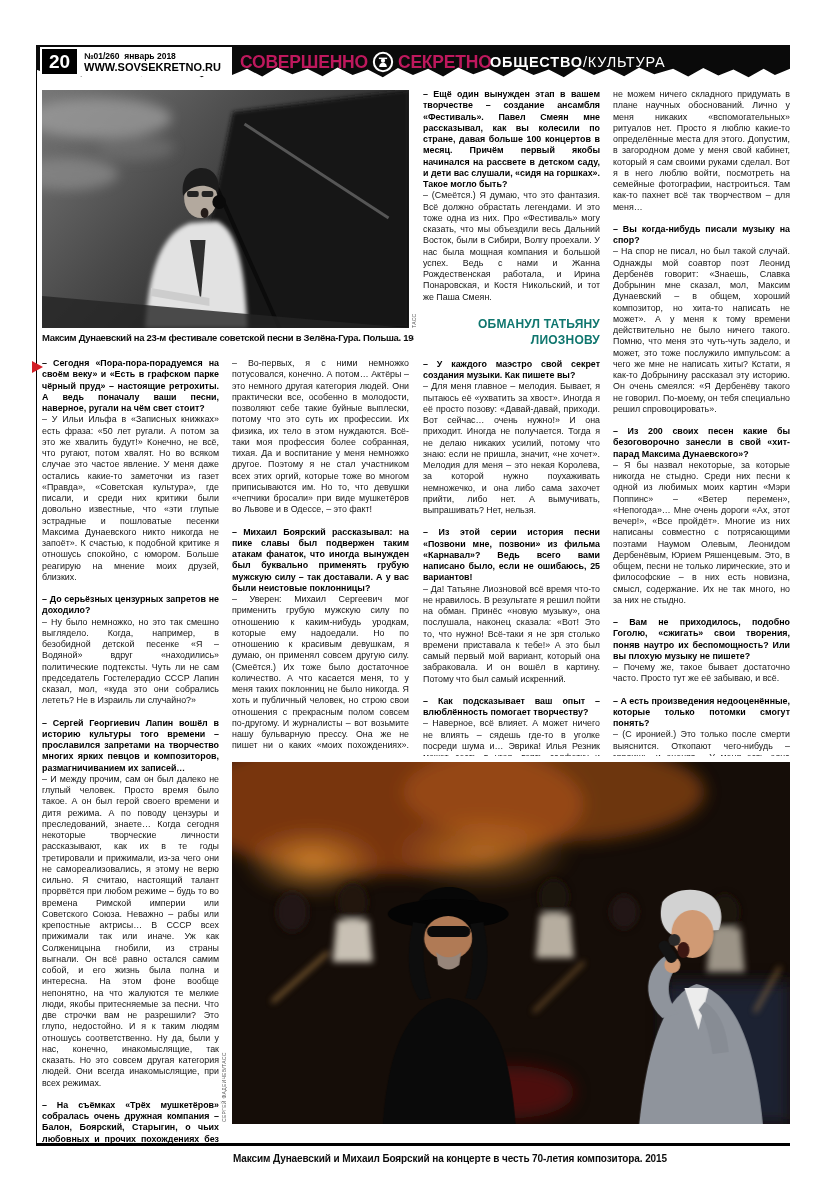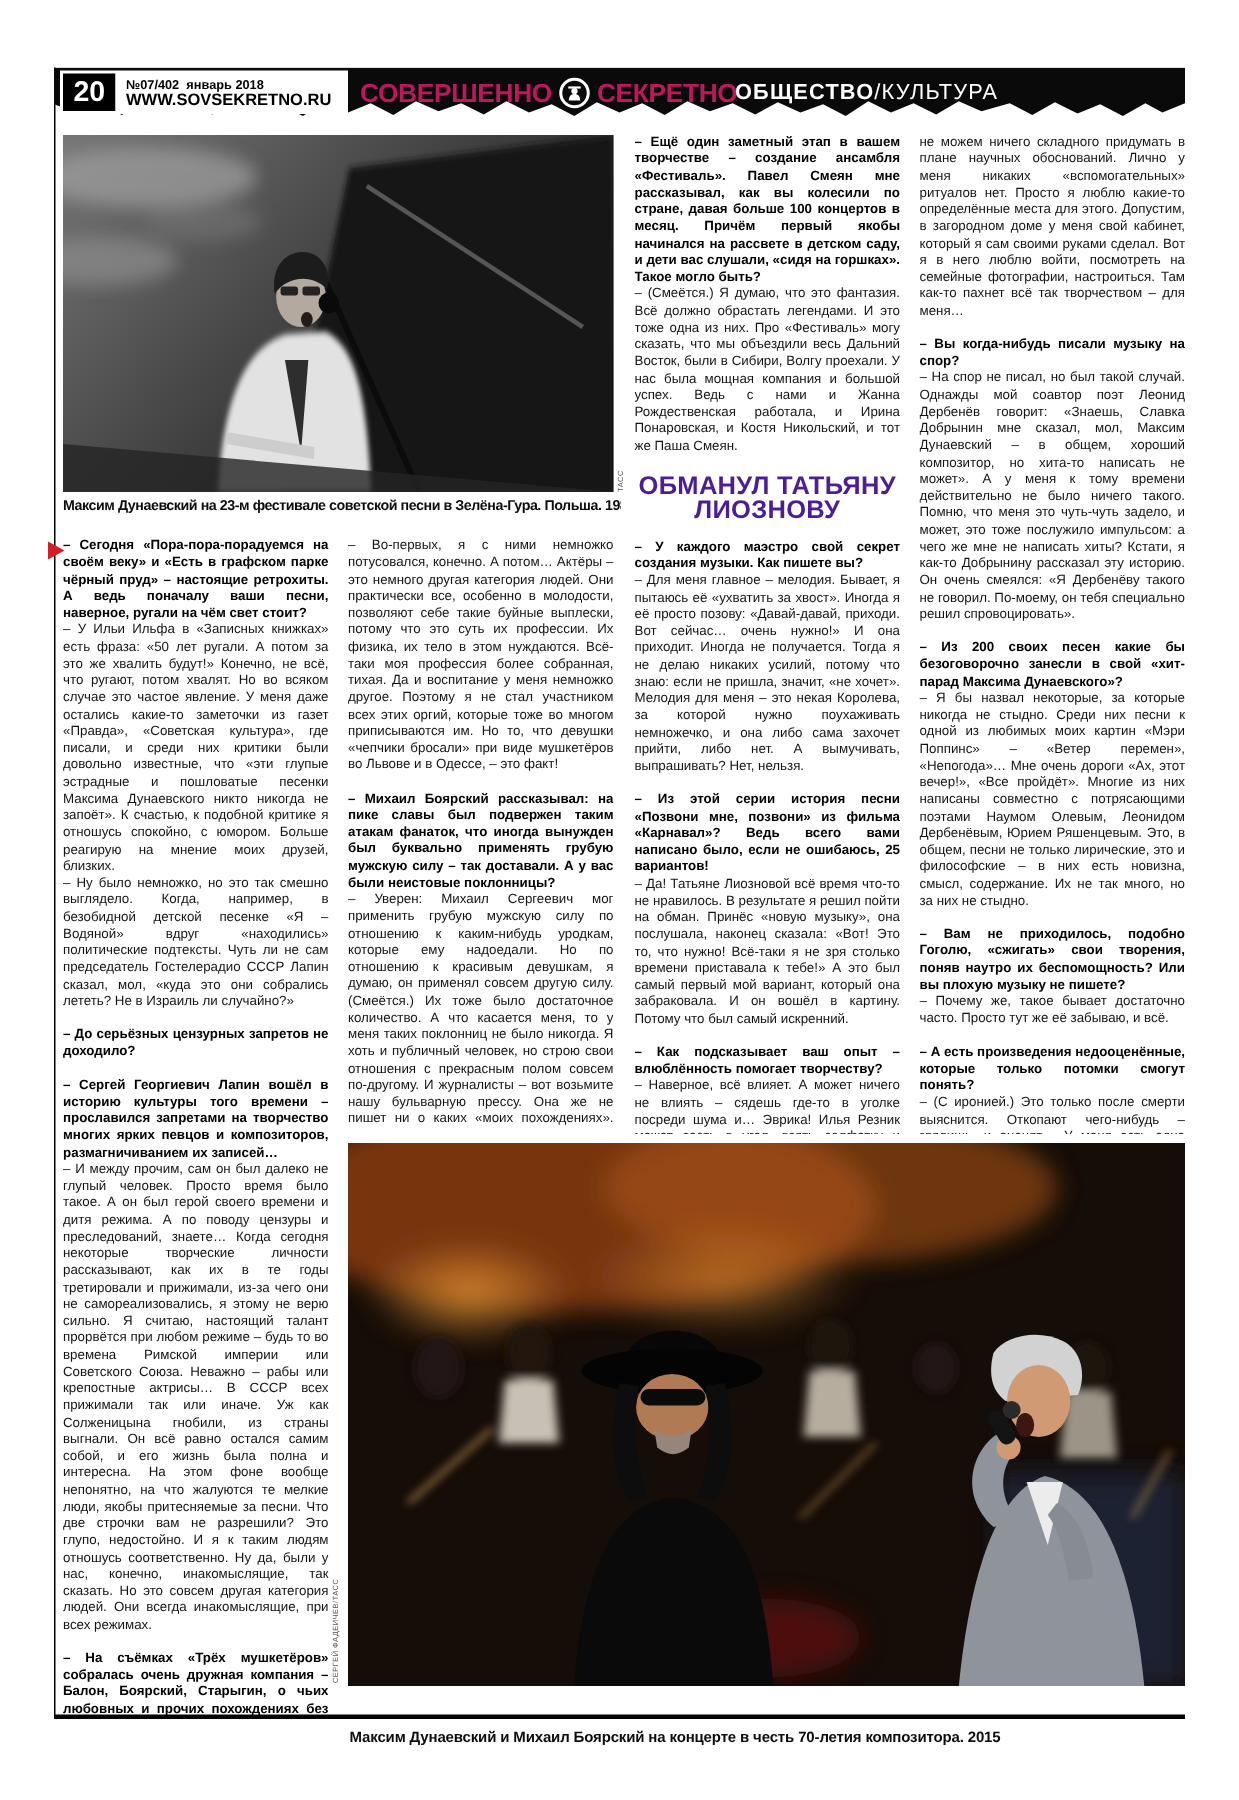--- a/index.html
+++ b/index.html
@@ -42,39 +42,39 @@
   
   .col{position:absolute;width:177px;overflow:hidden;font-size:8.9px;line-height:11.25px;
        text-align:justify;color:#141414;}
   .col1{left:42px;top:358px;height:786px;}
   .col2{left:232px;top:358px;height:394px;}
   .col3{left:423px;top:89px;height:667px;}
   .col4{left:613px;top:89px;height:667px;}
   .para{margin:0;}
   .para.q{font-weight:700;color:#000;margin-top:11px;}
   .para.q:first-child{margin-top:0;}
-  .para.heading{font-size:17px;line-height:16px;font-weight:700;letter-spacing:0.2px;
-                text-align:center;margin:13px 0 7px;color:#4c1d95;}
+  .para.heading{font-size:12px;line-height:16px;font-weight:700;letter-spacing:0.2px;
+                text-align:right;margin:13px 0 7px;color:#0f766e;}
   .red-arrow{position:absolute;left:32px;top:361px;width:0;height:0;
              border-left:11px solid #d21f26;border-top:6px solid transparent;border-bottom:6px solid transparent;}
 </style>
 </head>
 <body>
 
 <div class="page">
 
   <div class="left-rule"></div>
   <div class="bottom-rule"></div>
 
   <header>
     <div class="masthead-band"></div>
     <div class="issue-wrap">
       <div class="pagenum">20</div>
       <div class="issue-box">
-        <div class="issue-line"><span>№07/402</span>&nbsp;&nbsp;<span>январь 2018</span></div>
+        <div class="issue-line"><span>№01/260</span>&nbsp;&nbsp;<span>январь 2018</span></div>
         <div class="issue-site">WWW.SOVSEKRETNO.RU</div>
       </div>
     </div>
     <div class="logo">
       <span>СОВЕРШЕННО</span>
       <svg class="emblem" viewBox="0 0 24 24">
         <circle cx="12" cy="12" r="10" fill="none" stroke="#ffffff" stroke-width="2.2"></circle>
         <rect x="7.5" y="7.2" width="9" height="1.6" fill="#ffffff"></rect>
         <circle cx="12" cy="10.6" r="2.3" fill="#ffffff"></circle>
         <path d="M7.8 17.5 C8 13.8 10 12.8 12 12.8 C14 12.8 16 13.8 16.2 17.5 Z" fill="#ffffff"></path>
@@ -123,33 +123,33 @@
     </svg>
   </figure>
   <figcaption class="caption caption-top">Максим Дунаевский на 23-м фестивале советской песни в Зелёна-Гура. Польша. 1987</figcaption>
   <div class="credit credit-top">ТАСС</div>
 
   <div class="red-arrow"></div>
 
   <section class="col col1">
       <p class="para q">– Сегодня «Пора-пора-порадуемся на своём веку» и «Есть в графском парке чёрный пруд» – настоящие ретрохиты. А ведь поначалу ваши песни, наверное, ругали на чём свет стоит?</p>
       <p class="para a">– У Ильи Ильфа в «Записных книжках» есть фраза: «50 лет ругали. А потом за это же хвалить будут!» Конечно, не всё, что ругают, потом хвалят. Но во всяком случае это частое явление. У меня даже остались какие-то заметочки из газет «Правда», «Советская культура», где писали, и среди них критики были довольно известные, что «эти глупые эстрадные и пошловатые песенки Максима Дунаевского никто никогда не запоёт». К счастью, к подобной критике я отношусь спокойно, с юмором. Больше реагирую на мнение моих друзей, близких.</p>
+      <p class="para q">– До серьёзных цензурных запретов не доходило?</p>
       <p class="para a">– Ну было немножко, но это так смешно выглядело. Когда, например, в безобидной детской песенке «Я – Водяной» вдруг «находились» политические подтексты. Чуть ли не сам председатель Гостелерадио СССР Лапин сказал, мол, «куда это они собрались лететь? Не в Израиль ли случайно?»</p>
-      <p class="para q">– До серьёзных цензурных запретов не доходило?</p>
       <p class="para q">– Сергей Георгиевич Лапин вошёл в историю культуры того времени – прославился запретами на творчество многих ярких певцов и композиторов, размагничиванием их записей…</p>
       <p class="para a">– И между прочим, сам он был далеко не глупый человек. Просто время было такое. А он был герой своего времени и дитя режима. А по поводу цензуры и преследований, знаете… Когда сегодня некоторые творческие личности рассказывают, как их в те годы третировали и прижимали, из-за чего они не самореализовались, я этому не верю сильно. Я считаю, настоящий талант прорвётся при любом режиме – будь то во времена Римской империи или Советского Союза. Неважно – рабы или крепостные актрисы… В СССР всех прижимали так или иначе. Уж как Солженицына гнобили, из страны выгнали. Он всё равно остался самим собой, и его жизнь была полна и интересна. На этом фоне вообще непонятно, на что жалуются те мелкие люди, якобы притесняемые за песни. Что две строчки вам не разрешили? Это глупо, недостойно. И я к таким людям отношусь соответственно. Ну да, были у нас, конечно, инакомыслящие, так сказать. Но это совсем другая категория людей. Они всегда инакомыслящие, при всех режимах.</p>
       <p class="para q">– На съёмках «Трёх мушкетёров» собралась очень дружная компания – Балон, Боярский, Старыгин, о чьих любовных и прочих похождениях без малого 40 лет ходят легенды. Одна из них – как их чуть не поубивали «рогатые мужья» в Одессе и во Львове. Как вы при всей вашей любвеобильности не «влипли» вместе с ними в какую-нибудь захватывающую дух историю?</p>
     </section>
   <section class="col col2">
       <p class="para a">– Во-первых, я с ними немножко потусовался, конечно. А потом… Актёры – это немного другая категория людей. Они практически все, особенно в молодости, позволяют себе такие буйные выплески, потому что это суть их профессии. Их физика, их тело в этом нуждаются. Всё-таки моя профессия более собранная, тихая. Да и воспитание у меня немножко другое. Поэтому я не стал участником всех этих оргий, которые тоже во многом приписываются им. Но то, что девушки «чепчики бросали» при виде мушкетёров во Львове и в Одессе, – это факт!</p>
       <p class="para q">– Михаил Боярский рассказывал: на пике славы был подвержен таким атакам фанаток, что иногда вынужден был буквально применять грубую мужскую силу – так доставали. А у вас были неистовые поклонницы?</p>
       <p class="para a">– Уверен: Михаил Сергеевич мог применить грубую мужскую силу по отношению к каким-нибудь уродкам, которые ему надоедали. Но по отношению к красивым девушкам, я думаю, он применял совсем другую силу. (Смеётся.) Их тоже было достаточное количество. А что касается меня, то у меня таких поклонниц не было никогда. Я хоть и публичный человек, но строю свои отношения с прекрасным полом совсем по-другому. И журналисты – вот возьмите нашу бульварную прессу. Она же не пишет ни о каких «моих похождениях». Значит, видимо, этого нету?! А было бы за что, они быстренько ухватились бы.</p>
     </section>
   <section class="col col3">
-      <p class="para q">– Ещё один заметный этап в вашем творчестве – создание ансамбля «Фестиваль». Павел Смеян мне рассказывал, как вы колесили по стране, давая больше 100 концертов в месяц. Причём первый якобы начинался на рассвете в детском саду, и дети вас слушали, «сидя на горшках». Такое могло быть?</p>
+      <p class="para q">– Ещё один вынужден этап в вашем творчестве – создание ансамбля «Фестиваль». Павел Смеян мне рассказывал, как вы колесили по стране, давая больше 100 концертов в месяц. Причём первый якобы начинался на рассвете в детском саду, и дети вас слушали, «сидя на горшках». Такое могло быть?</p>
       <p class="para a">– (Смеётся.) Я думаю, что это фантазия. Всё должно обрастать легендами. И это тоже одна из них. Про «Фестиваль» могу сказать, что мы объездили весь Дальний Восток, были в Сибири, Волгу проехали. У нас была мощная компания и большой успех. Ведь с нами и Жанна Рождественская работала, и Ирина Понаровская, и Костя Никольский, и тот же Паша Смеян.</p>
       <p class="para heading">ОБМАНУЛ ТАТЬЯНУ ЛИОЗНОВУ</p>
       <p class="para q">– У каждого маэстро свой секрет создания музыки. Как пишете вы?</p>
       <p class="para a">– Для меня главное – мелодия. Бывает, я пытаюсь её «ухватить за хвост». Иногда я её просто позову: «Давай-давай, приходи. Вот сейчас… очень нужно!» И она приходит. Иногда не получается. Тогда я не делаю никаких усилий, потому что знаю: если не пришла, значит, «не хочет». Мелодия для меня – это некая Королева, за которой нужно поухаживать немножечко, и она либо сама захочет прийти, либо нет. А вымучивать, выпрашивать? Нет, нельзя.</p>
       <p class="para q">– Из этой серии история песни «Позвони мне, позвони» из фильма «Карнавал»? Ведь всего вами написано было, если не ошибаюсь, 25 вариантов!</p>
       <p class="para a">– Да! Татьяне Лиозновой всё время что-то не нравилось. В результате я решил пойти на обман. Принёс «новую музыку», она послушала, наконец сказала: «Вот! Это то, что нужно! Всё-таки я не зря столько времени приставала к тебе!» А это был самый первый мой вариант, который она забраковала. И он вошёл в картину. Потому что был самый искренний.</p>
       <p class="para q">– Как подсказывает ваш опыт – влюблённость помогает творчеству?</p>
       <p class="para a">– Наверное, всё влияет. А может ничего не влиять – сядешь где-то в уголке посреди шума и… Эврика! Илья Резник может сесть в угол, взять салфетку и написать на ней стихи… На самом деле способность к творчеству, к любому – это вещь, про которую мы</p>
     </section>
   <section class="col col4">

